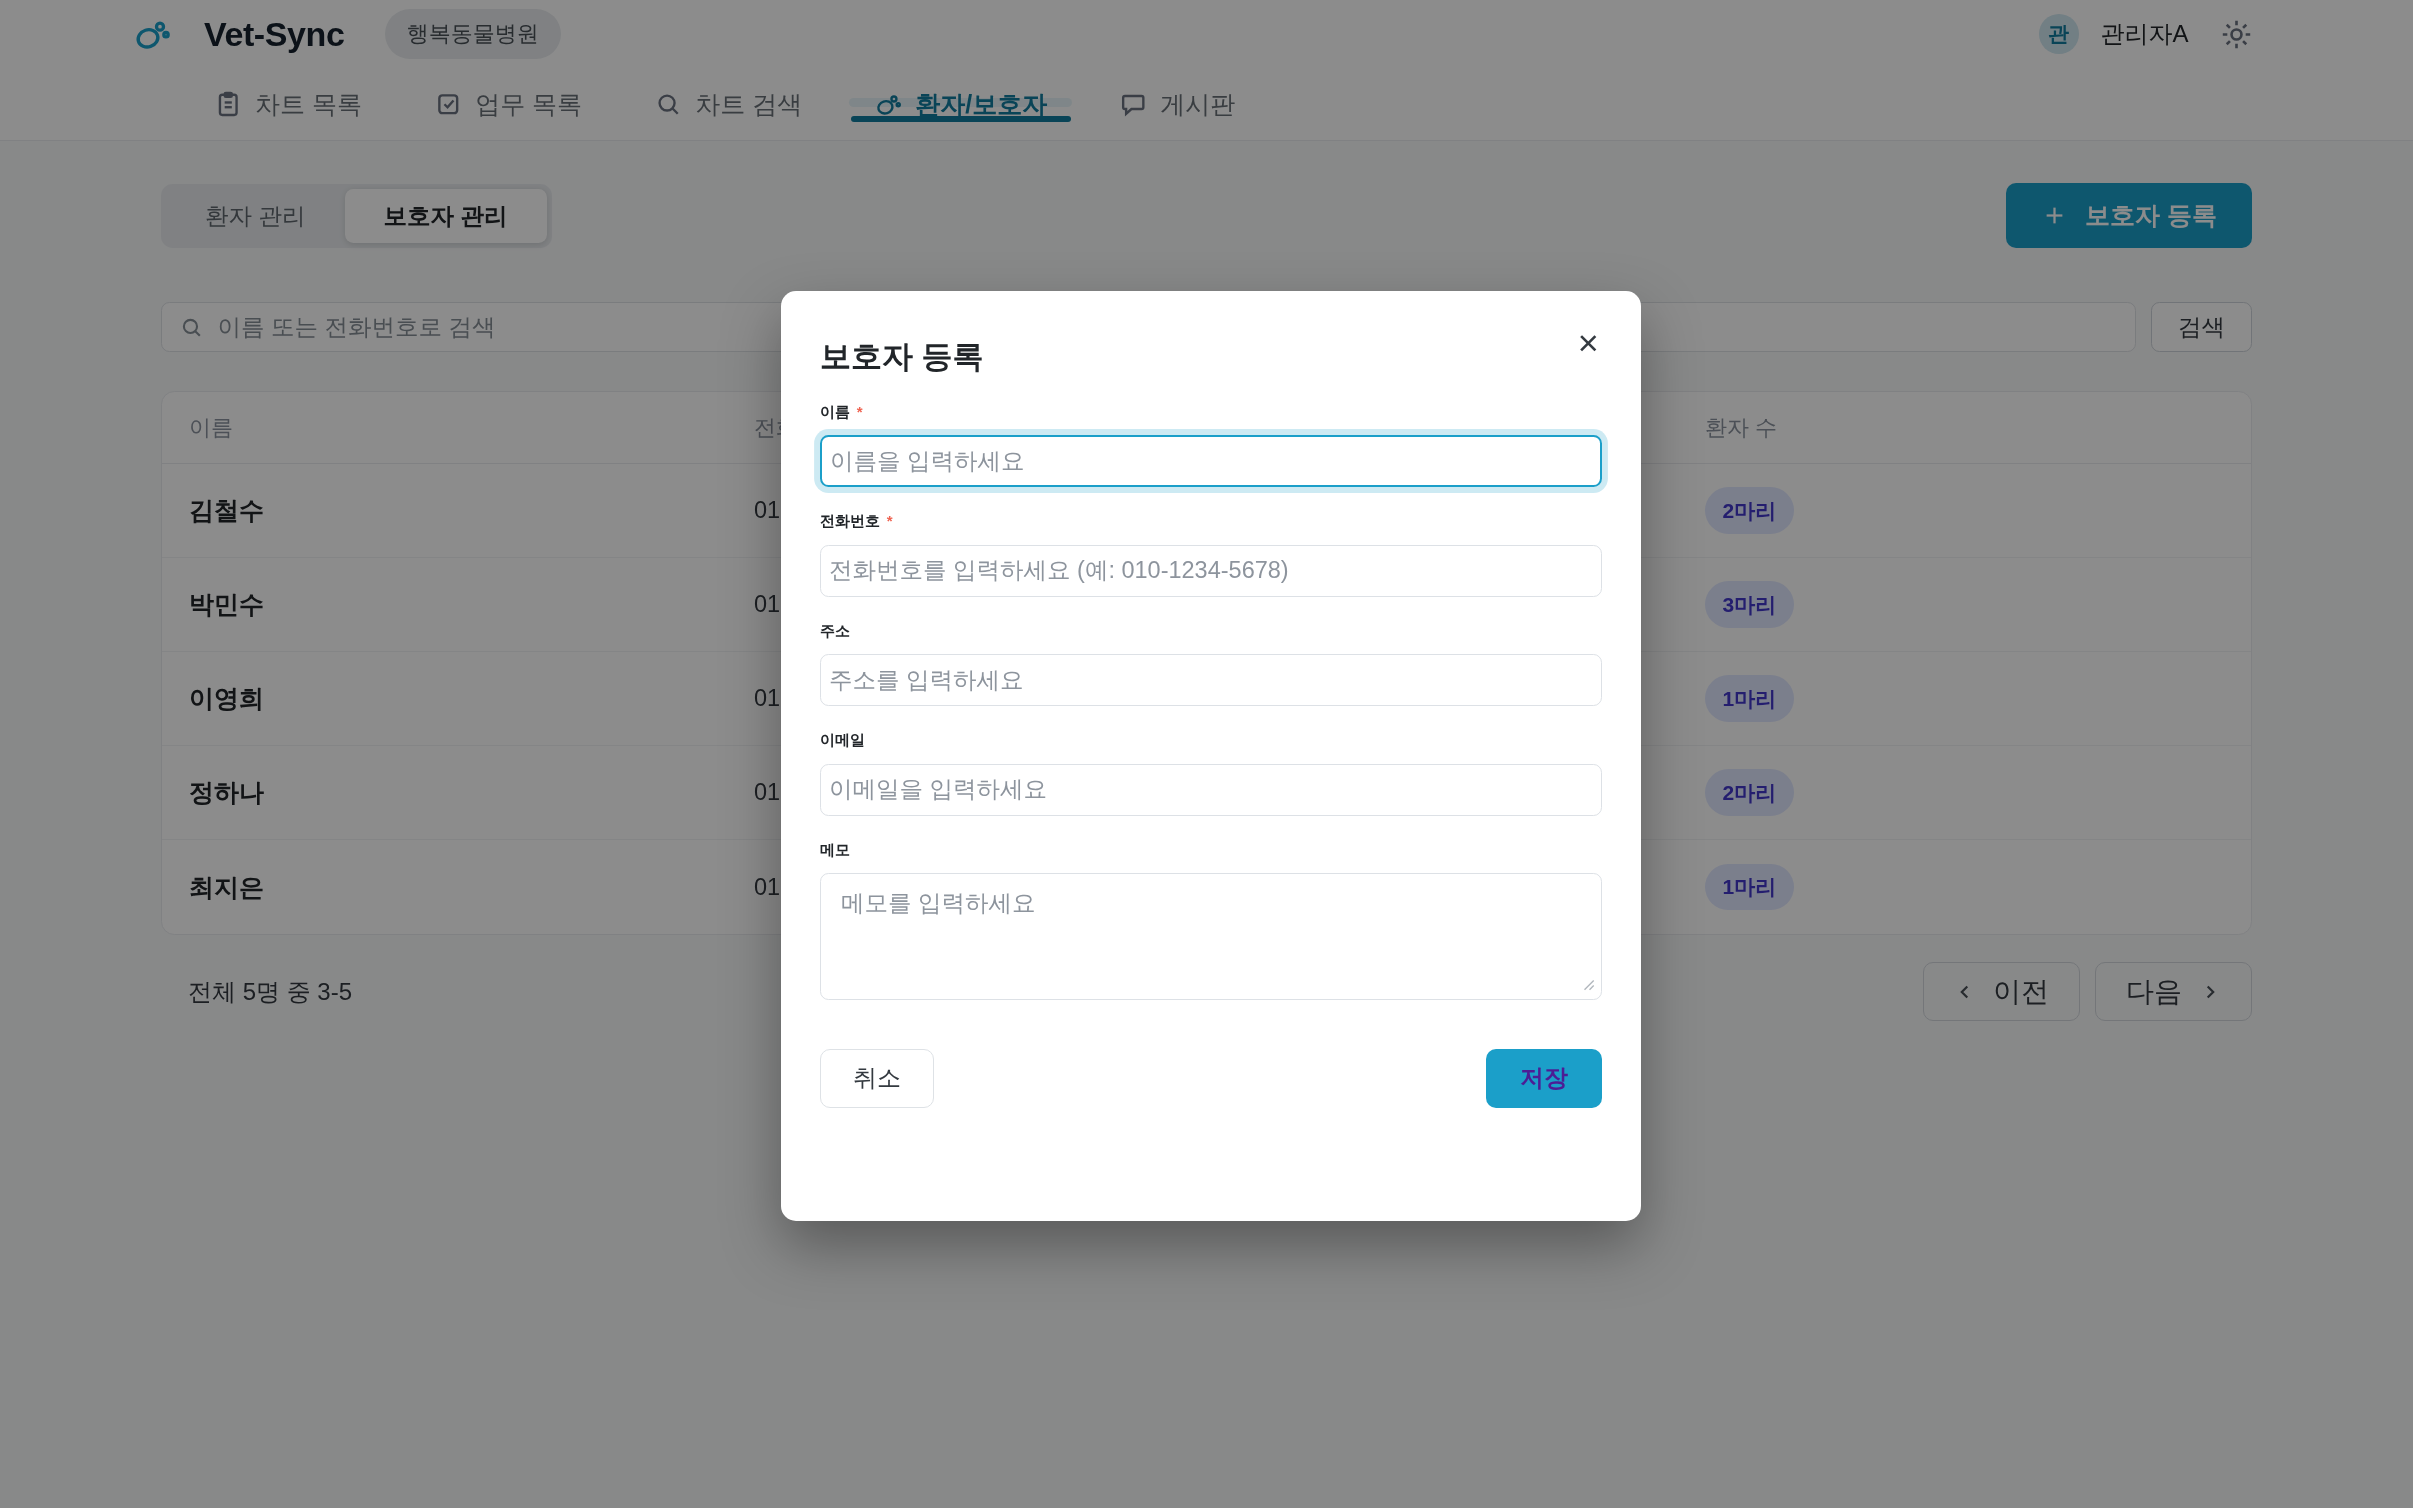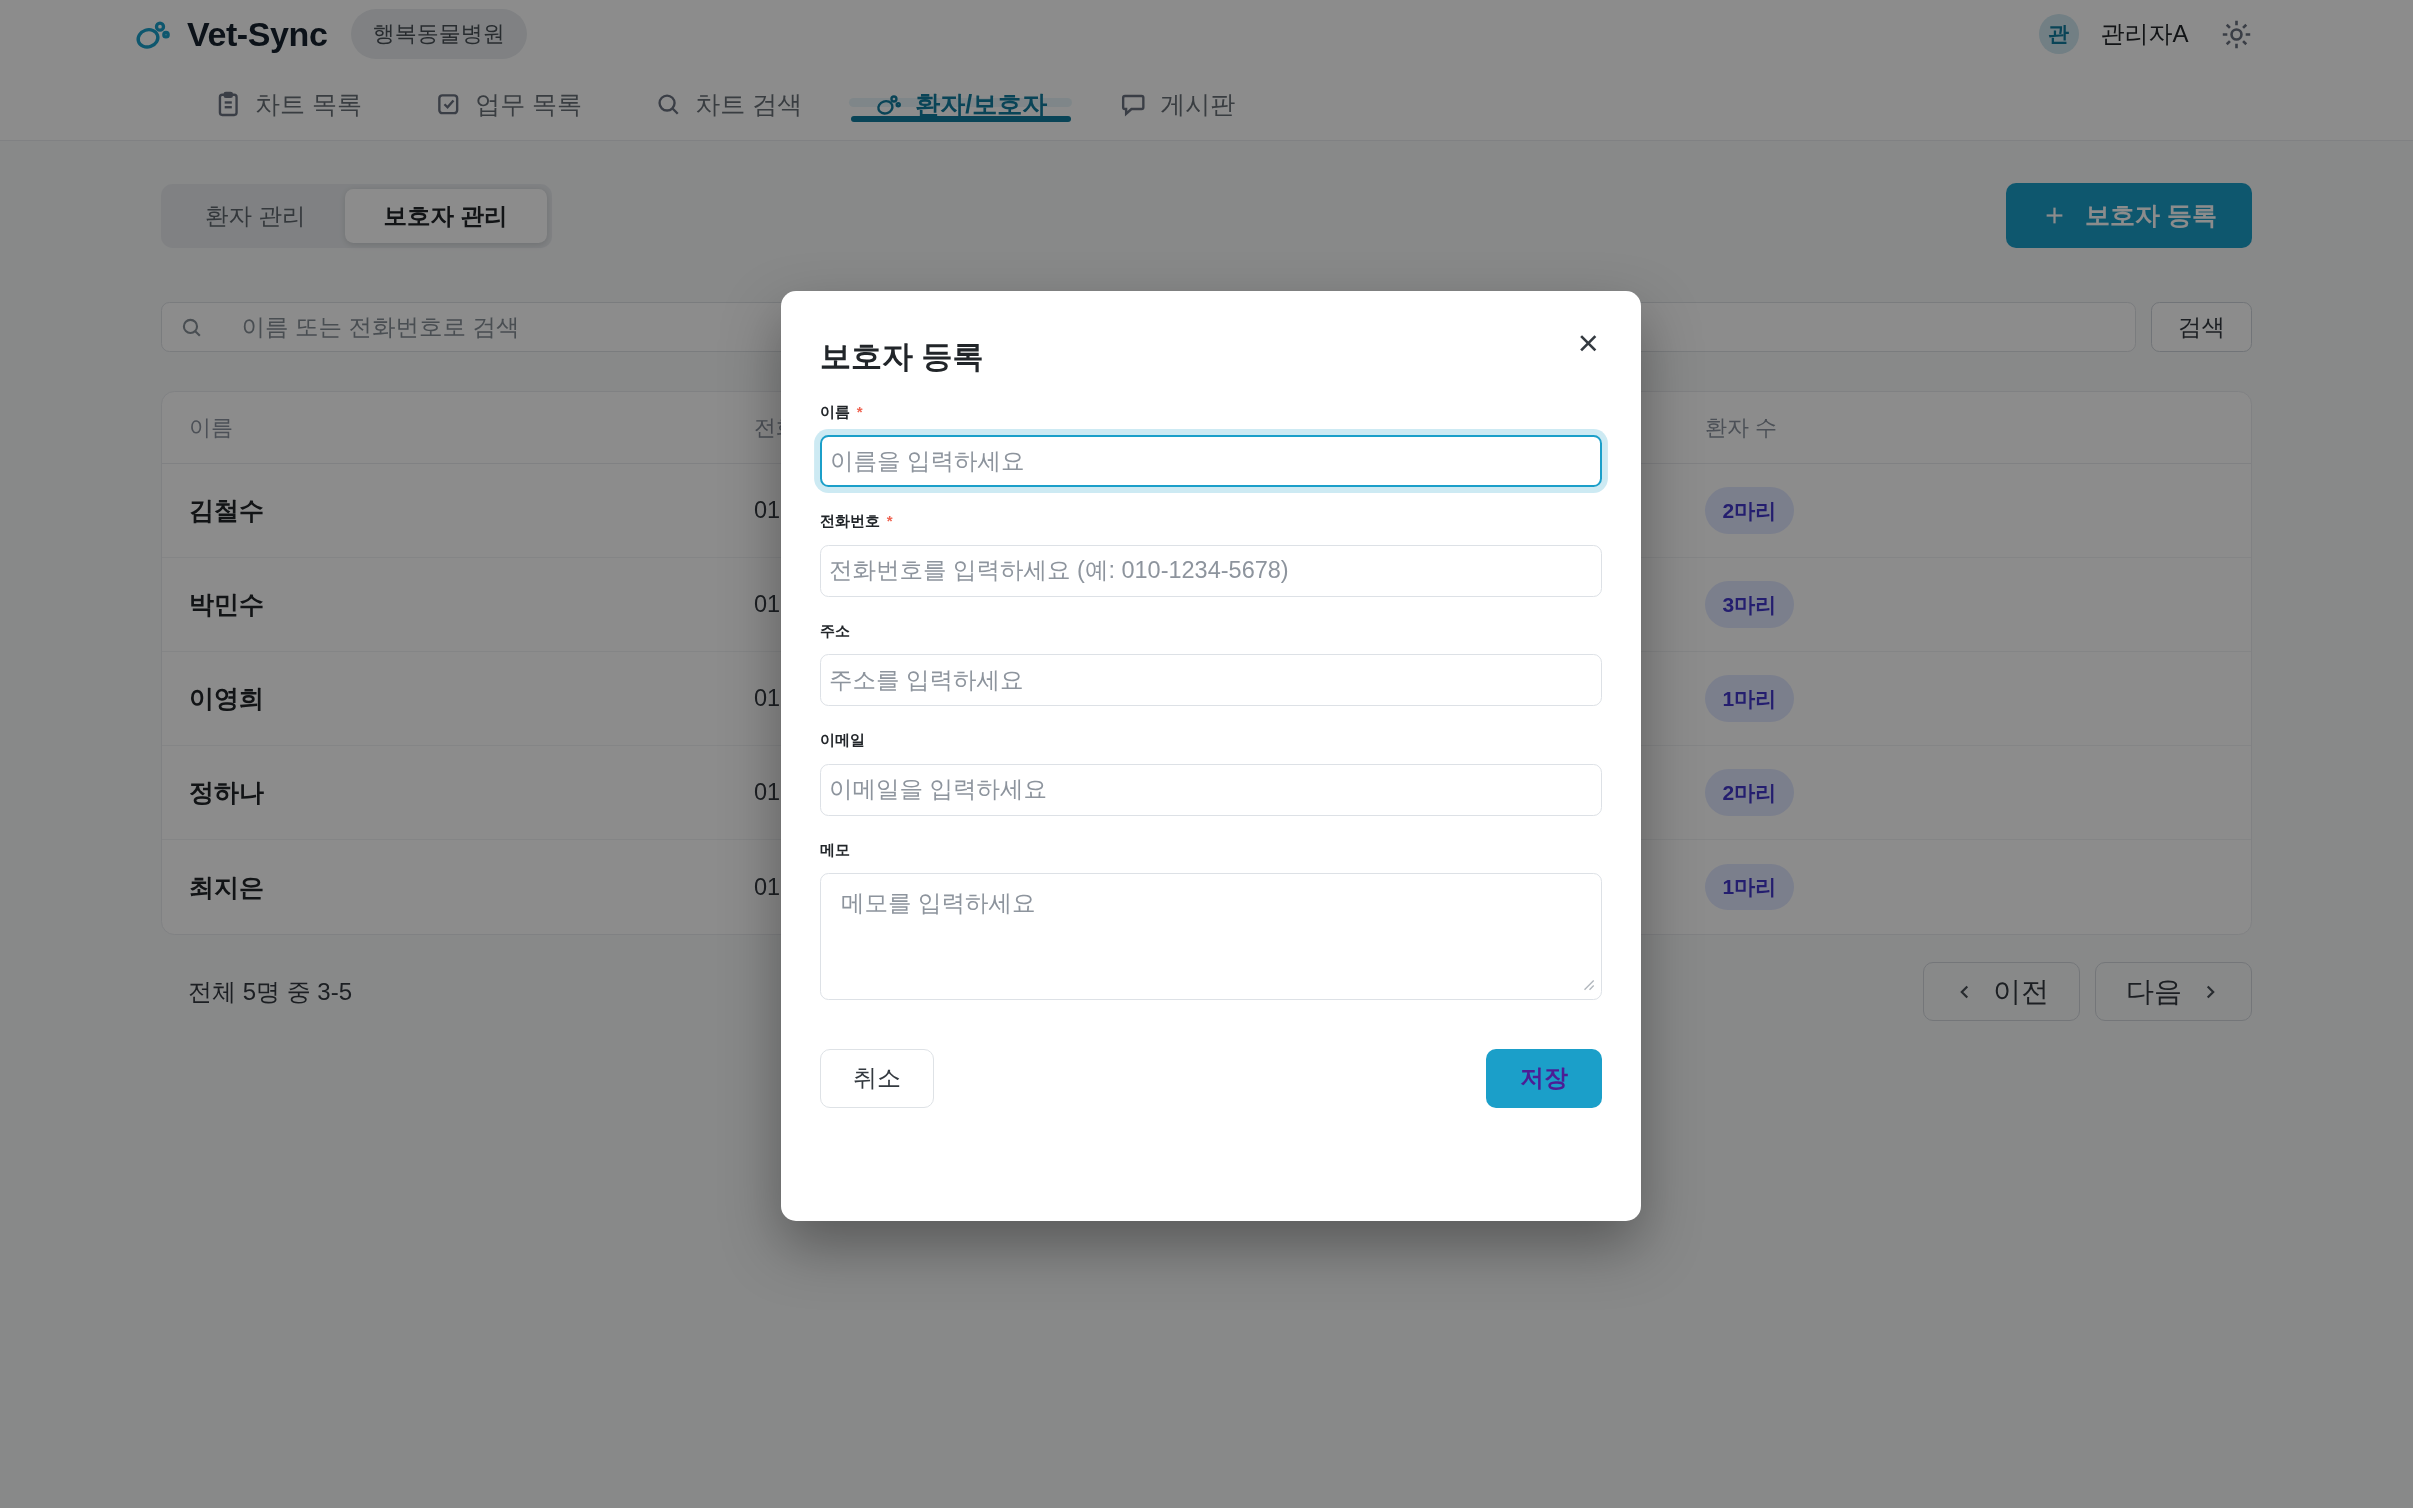--- a/index.html
+++ b/index.html
@@ -12,21 +12,21 @@
     color:#212529;
   }
   svg { display:block; }
 
   
   .app-header {
     height:68px; background:#ffffff;
     display:flex; align-items:center; justify-content:space-between;
     padding:0 159px 0 132px;
   }
-  .brand { display:flex; align-items:center; gap:15px; }
+  .brand { display:flex; align-items:center; gap:32px; }
   .paw-logo { color:#1b9fc9; }
   .app-name { font-size:34px; font-weight:700; color:#16222e; letter-spacing:-0.4px; }
   .clinic-badge {
     margin-left:8.4px; background:#e9ecef; color:#495057;
     font-size:22px; padding:10px 22px; border-radius:837px;
   }
   .header-right { display:flex; align-items:center; gap:22px; }
   .avatar {
     width:40px; height:40px; border-radius:50%; background:#cfe7f0;
     display:flex; align-items:center; justify-content:center;
@@ -83,21 +83,20 @@
 
   .search-row { margin-top:54px; display:flex; gap:15px; }
   .search-box {
     flex:1; height:50px; background:#fff; border:1.7px solid #dee2e6; border-radius:8.4px;
     display:flex; align-items:center; gap:13.4px; padding:0 17px;
   }
   .search-ico { color:#868e96; flex:0 0 auto; }
   .search-box input {
     border:none; outline:none; flex:1; font-family:inherit; font-size:23.5px; color:#212529;
     background:transparent;
-    margin-left:24px;
   }
   .search-box input::placeholder { color:#868e96; }
   .outline-btn {
     background:#ffffff; border:1.7px solid #ced4da; border-radius:8.4px;
     font-family:inherit; font-size:23.5px; color:#343a40; cursor:pointer;
   }
   .search-btn { width:101px; height:50px; }
 
   
   .card {

